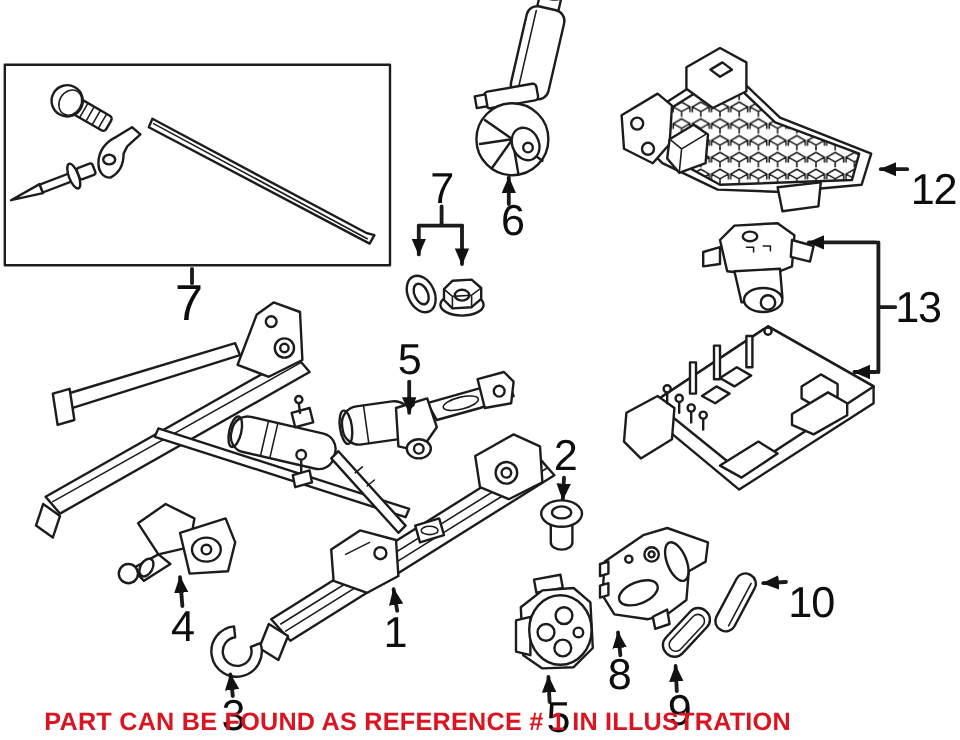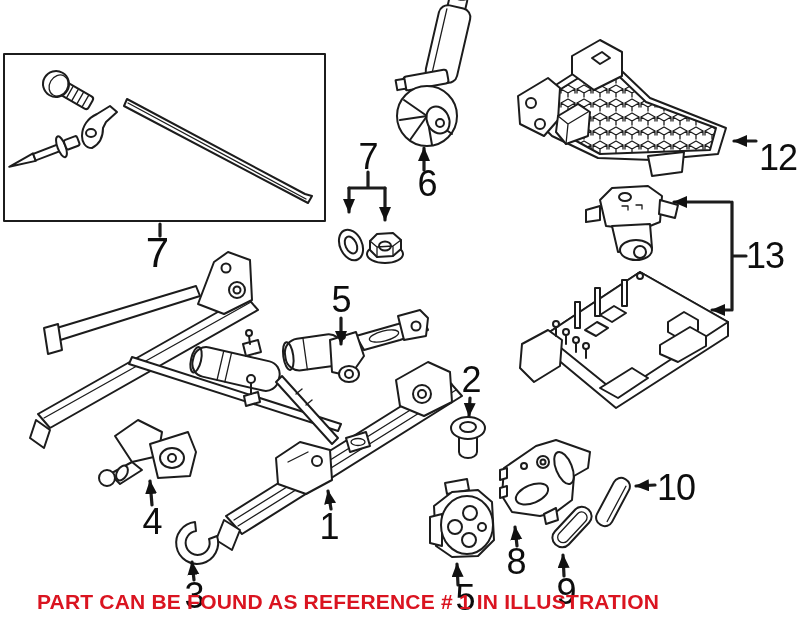--- a/index.html
+++ b/index.html
@@ -297,16 +297,16 @@
   <div class="callout" style="left:778px;top:158px">12</div>
   <div class="callout" style="left:765px;top:256px">13</div>
   <div class="callout" style="left:341px;top:300px">5</div>
   <div class="callout" style="left:471px;top:380px">2</div>
   <div class="callout" style="left:329px;top:527px">1</div>
   <div class="callout" style="left:152px;top:522px">4</div>
   <div class="callout" style="left:194px;top:596px">3</div>
   <div class="callout" style="left:465px;top:598px">5</div>
   <div class="callout" style="left:516px;top:562px">8</div>
   <div class="callout" style="left:566px;top:592px">9</div>
-  <div class="callout" style="left:676px;top:488px">10</div>
+  <div class="callout" style="left:676px;top:502px">10</div>
 
   <div class="caption" style="color: rgb(218, 20, 32);">PART CAN BE FOUND AS REFERENCE # 1 IN ILLUSTRATION</div>
 </div>
 
 </body></html>

